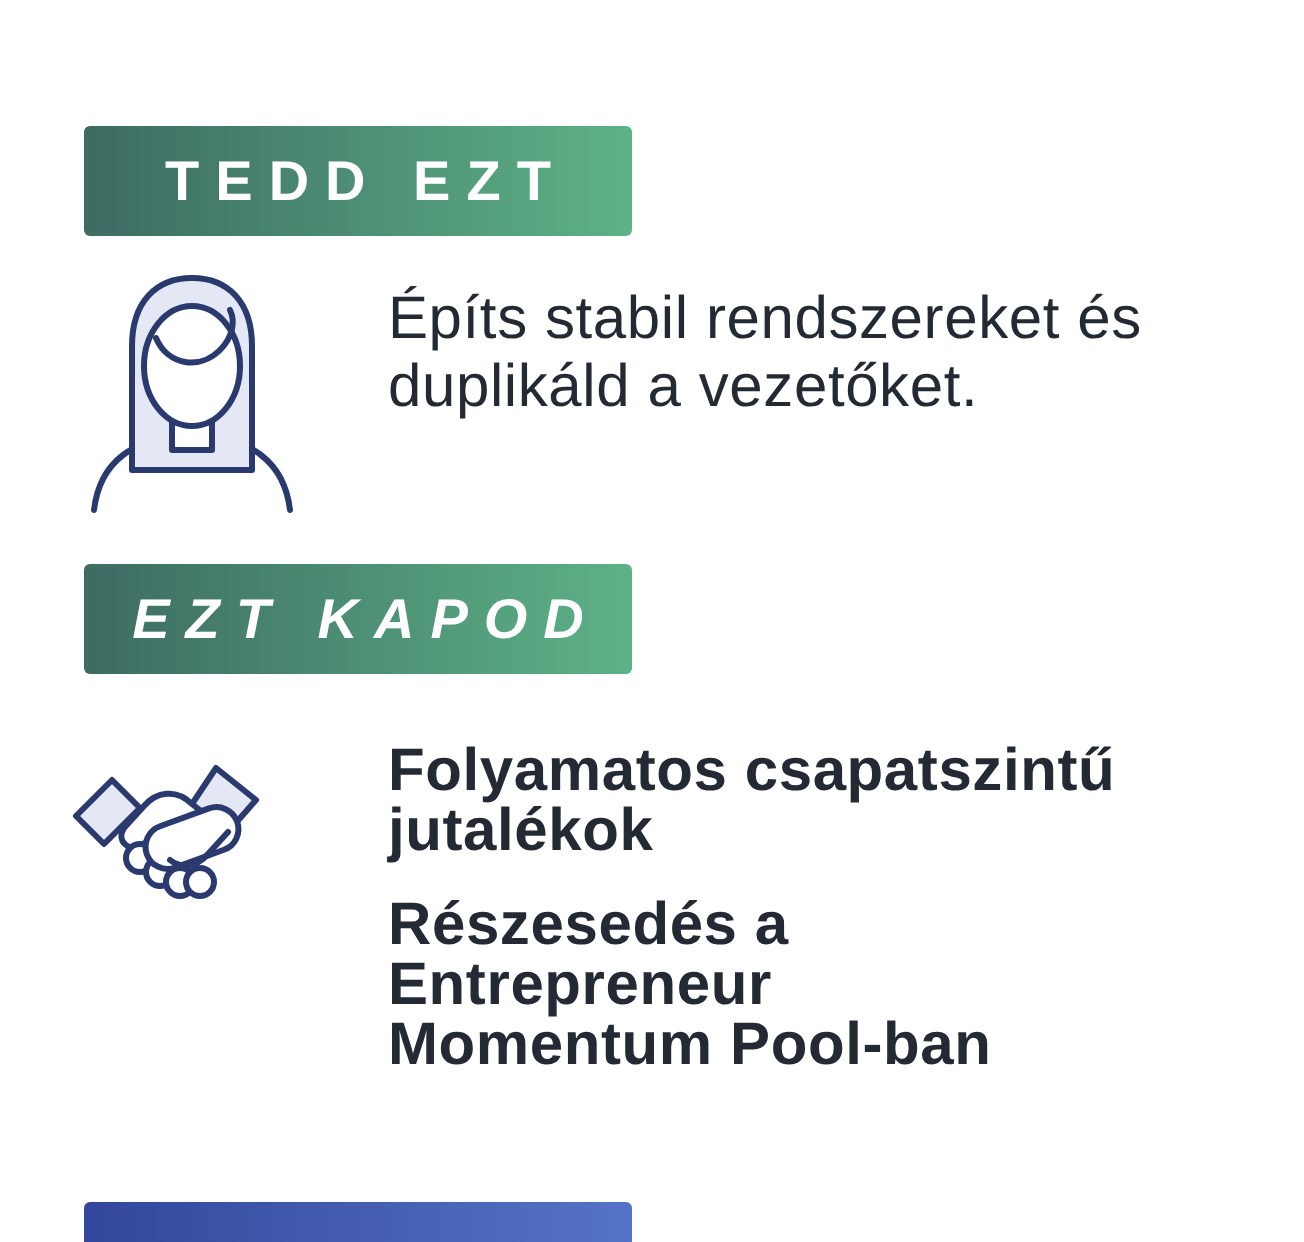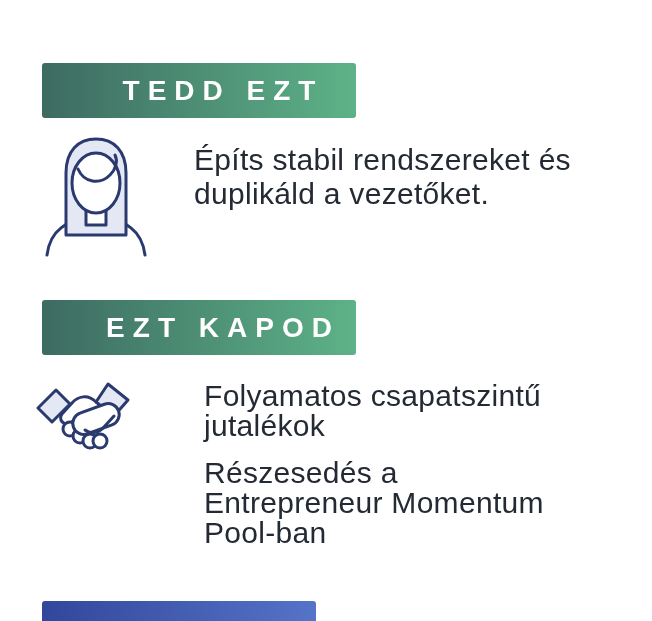--- a/index.html
+++ b/index.html
@@ -16,32 +16,31 @@
   .header-banner {
     position: absolute;
     left: 42px;
     width: 274px;
     height: 55px;
     border-radius: 3px;
     background: linear-gradient(90deg, #3d6b62 0%, #5db287 100%);
     display: flex;
     align-items: center;
     justify-content: center;
-    padding-left: 40px;
   }
   .header-banner .header-label {
     color: #ffffff;
     font-size: 28px;
     font-weight: 700;
     letter-spacing: 8px;
     padding-left: 8px; 
     white-space: nowrap;
   }
   #banner-1 { top: 63px; }
-  #banner-2 { top: 300px; }
+  #banner-2 { top: 282px; font-style: italic; }
 
   .icon-box { position: absolute; }
   #icon-woman { left: 44px; top: 131px; width: 104px; height: 126px; }
   #icon-handshake { left: 36px; top: 376px; width: 110px; height: 86px; }
 
   .body-text {
     position: absolute;
     color: #242a34;
     font-size: 30px;
     letter-spacing: 0.3px;
@@ -50,21 +49,21 @@
     left: 194px;
     top: 143px;
     width: 440px;
     line-height: 34px;
   }
   #text-block-2 {
     left: 194px;
     top: 371px;
     width: 458px;
   }
-  #text-block-2 .item { line-height: 30px; margin: 10px; }
+  #text-block-2 .item { line-height: 30px; margin: 0; font-weight: bold; }
   #text-block-2 .item + .item { margin-top: 17px; max-width: 360px; }
 
   .bottom-partial-banner {
     position: absolute;
     left: 42px;
     top: 601px;
     width: 274px;
     height: 26px; 
     border-radius: 3px 3px 0 0;
     background: linear-gradient(90deg, #32479b 0%, #5573c8 100%);

